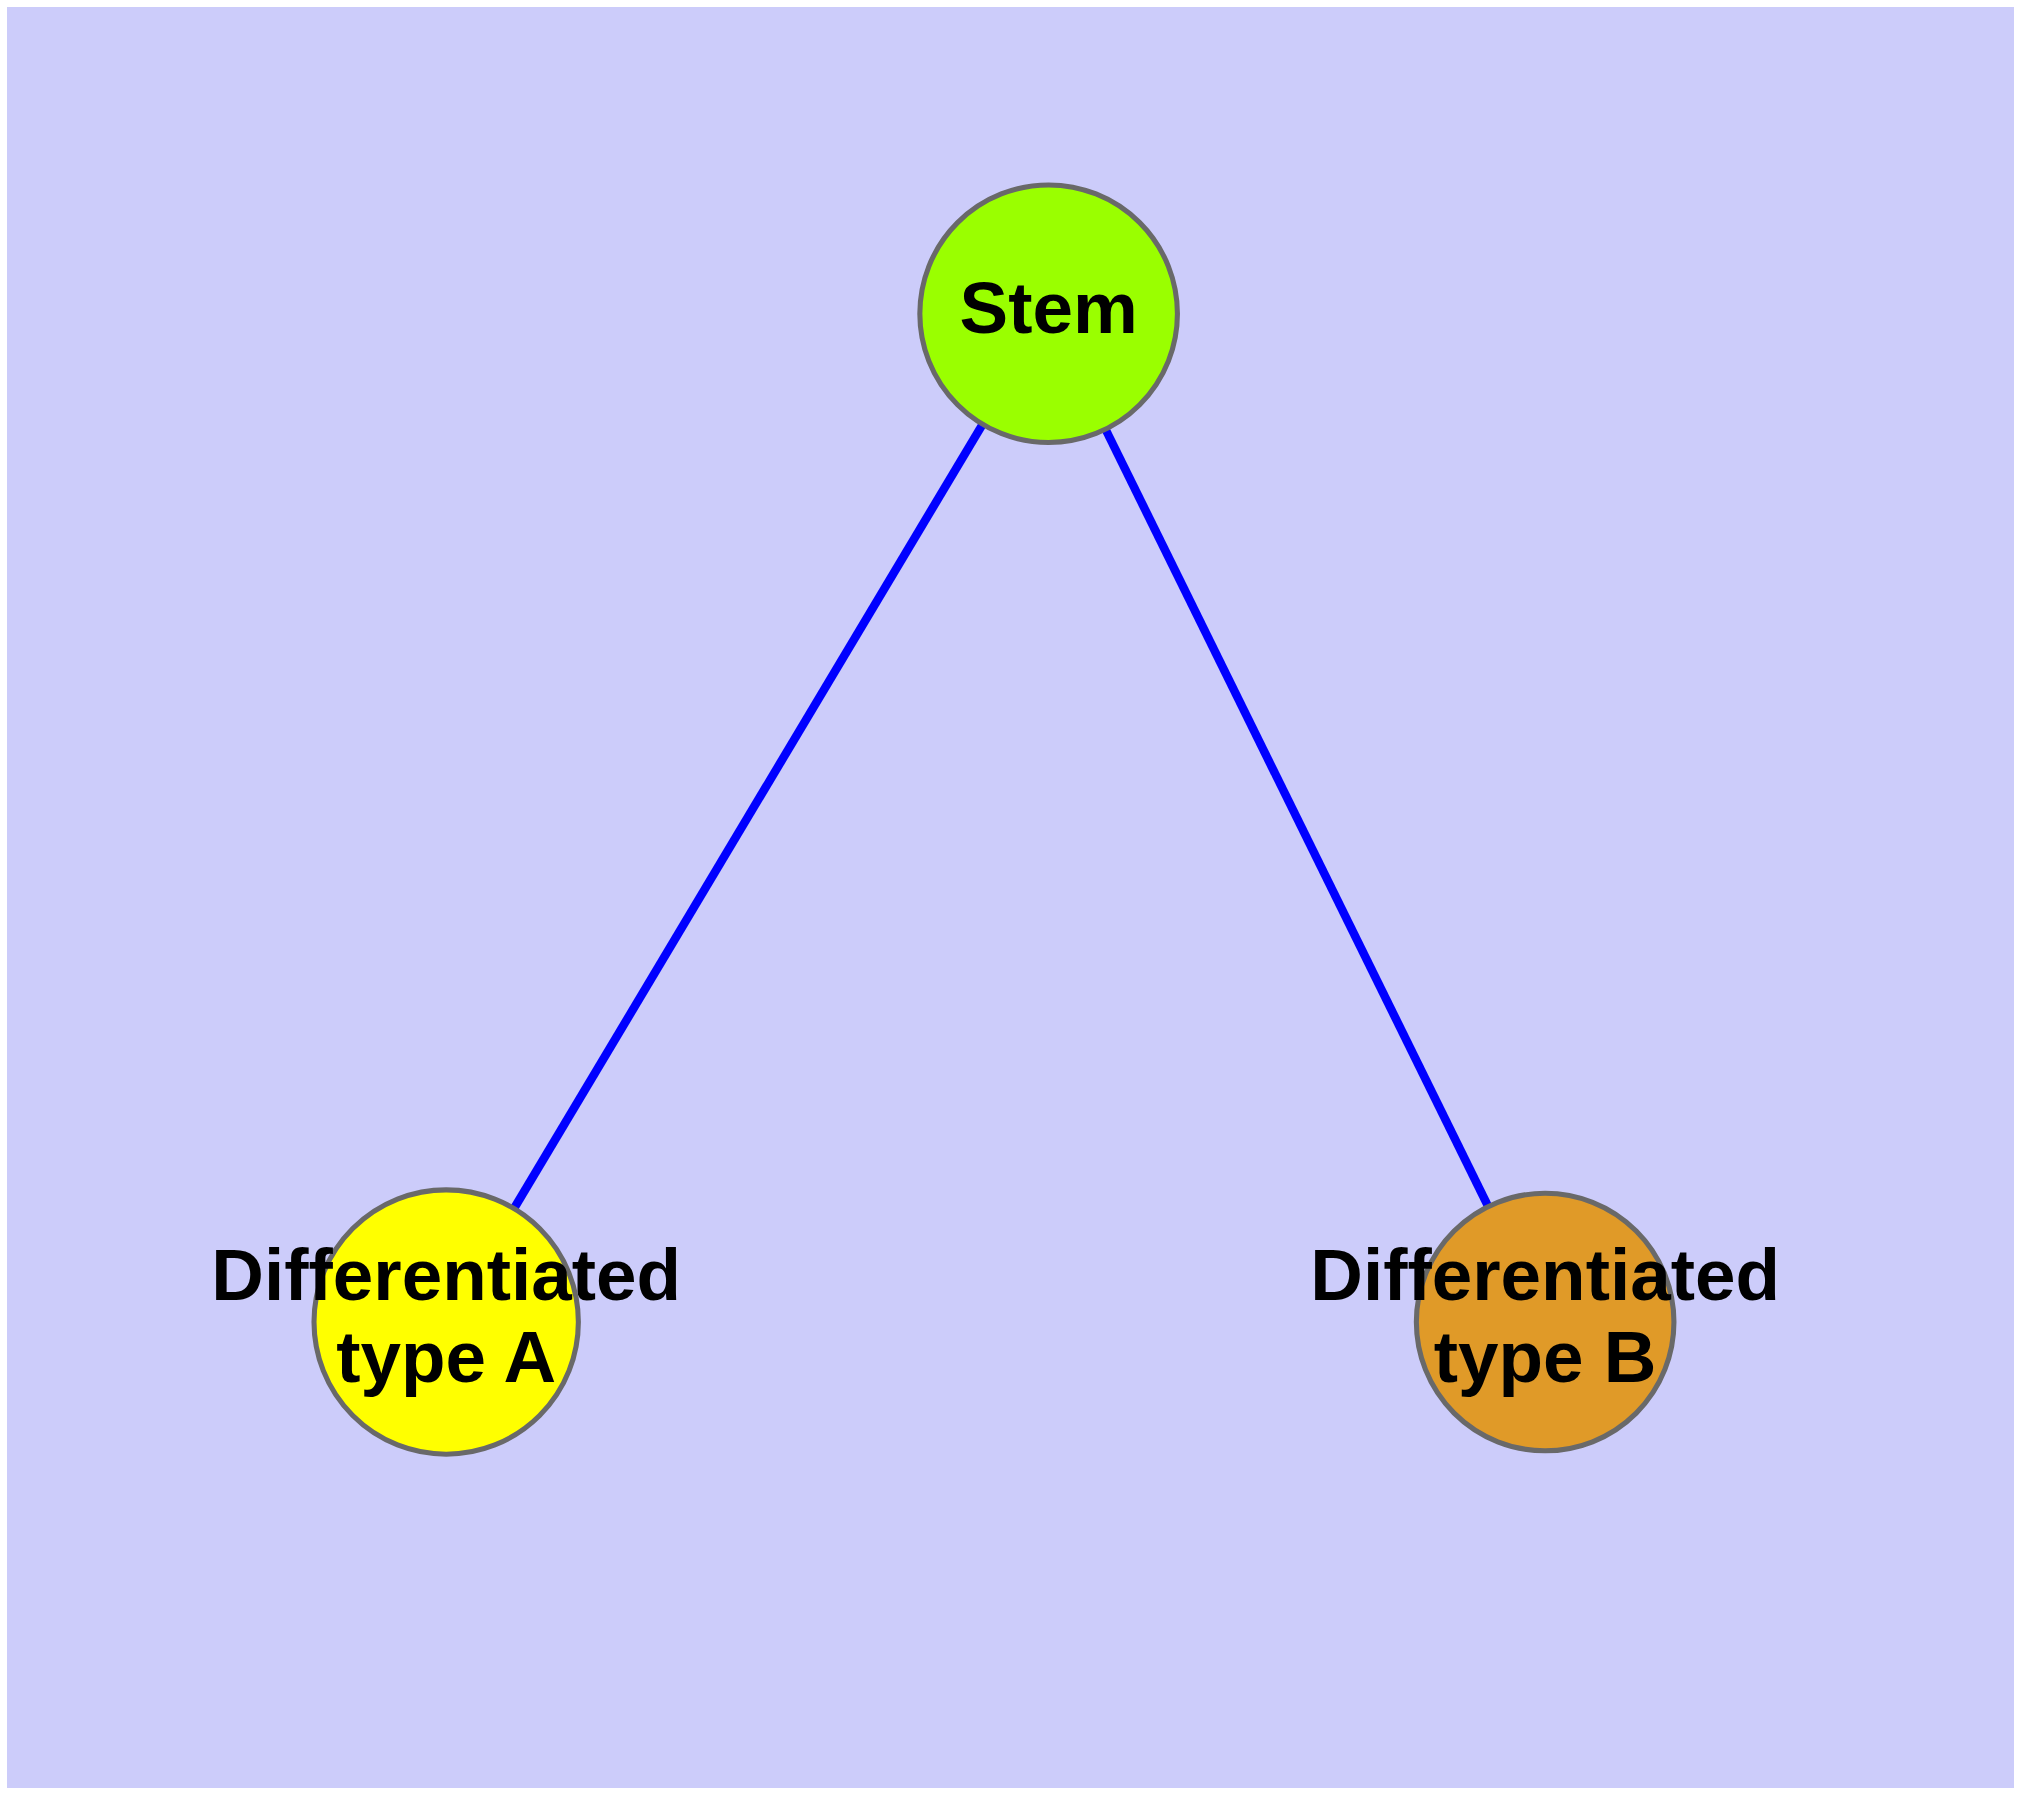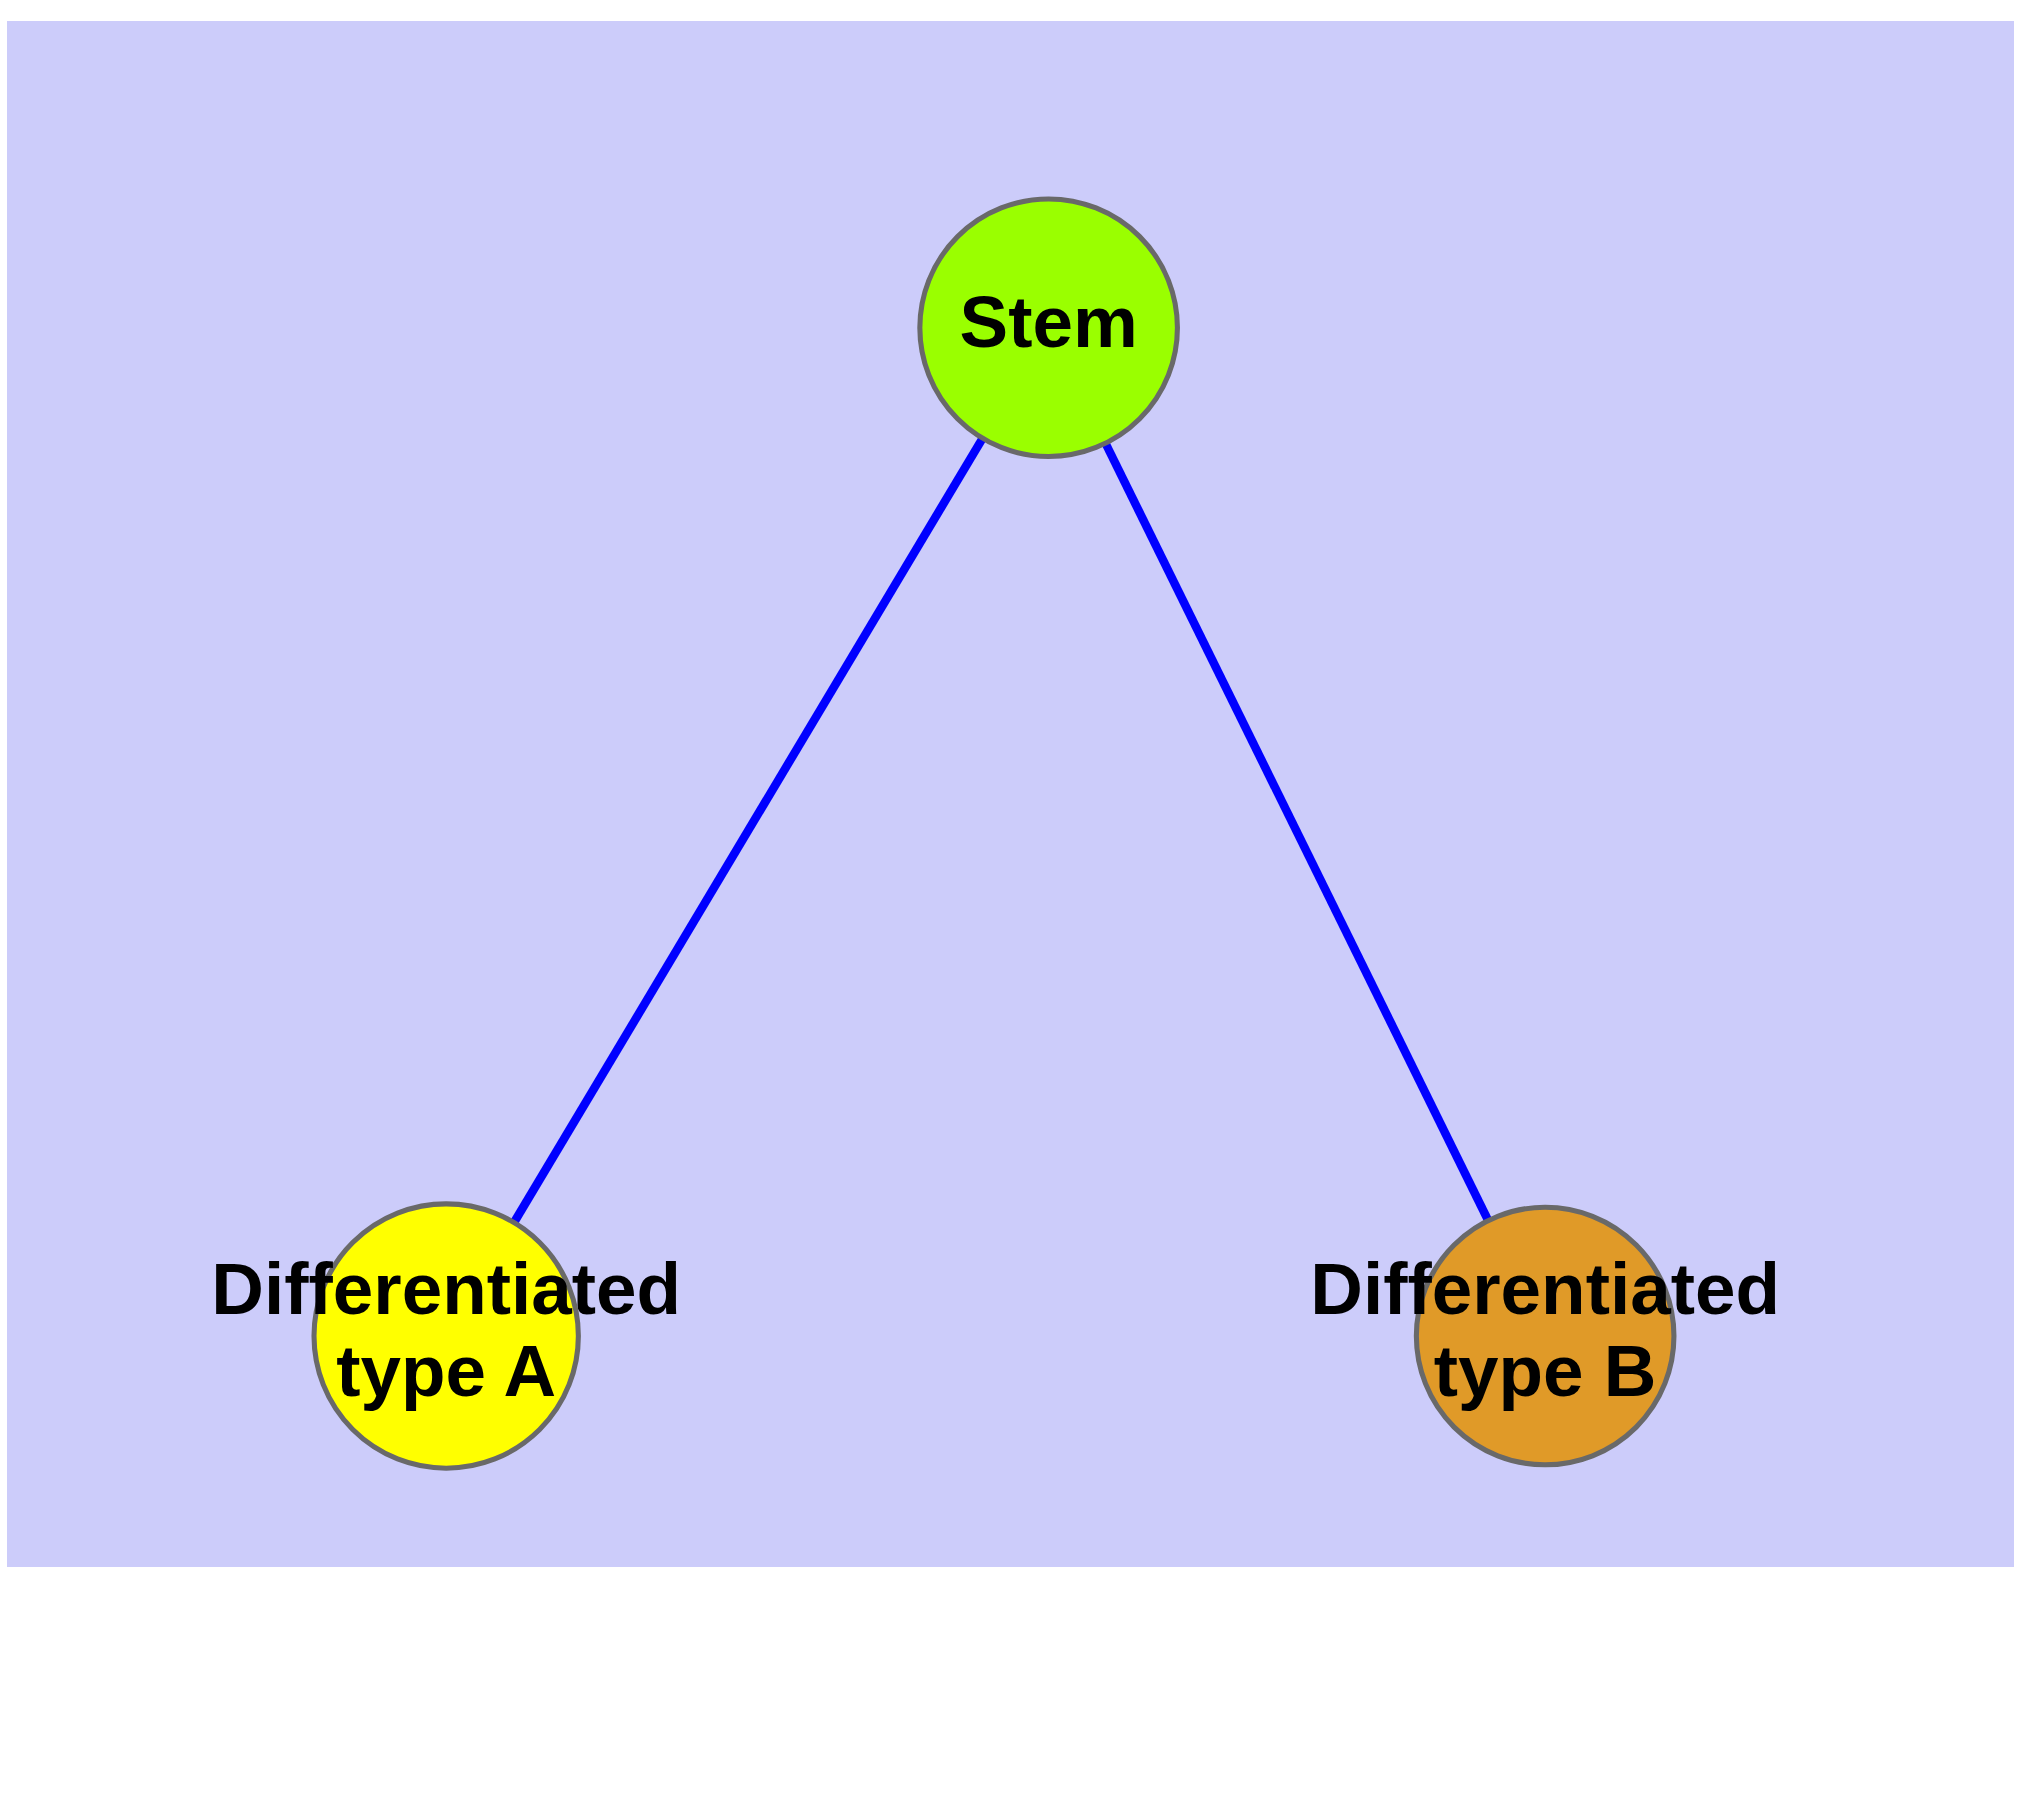--- a/index.html
+++ b/index.html
@@ -16,23 +16,22 @@
     width: 2021px;
     height: 1812px;
     background: #ffffff;
     overflow: hidden;
   }
   #canvas {
     position: absolute;
     left: 6.8px;
     top: 6.8px;
     width: 2007px;
-    height: 1546px;
+    height: 1781px;
     background: #ccccfa;
-    margin-top: 14px;
   }
   #graph-svg {
     position: absolute;
     left: 0;
     top: 0;
     width: 2007px;
     height: 1798px;
     display: block;
   }
   .node-label {

